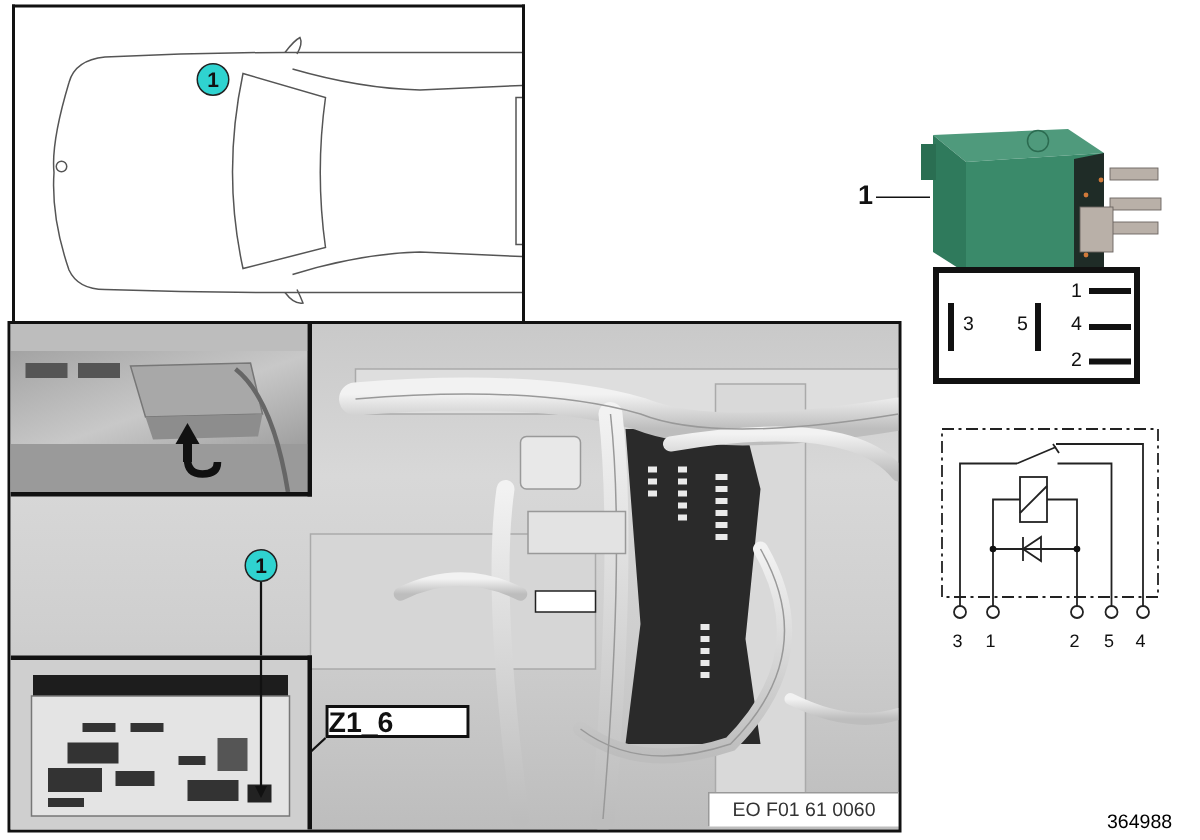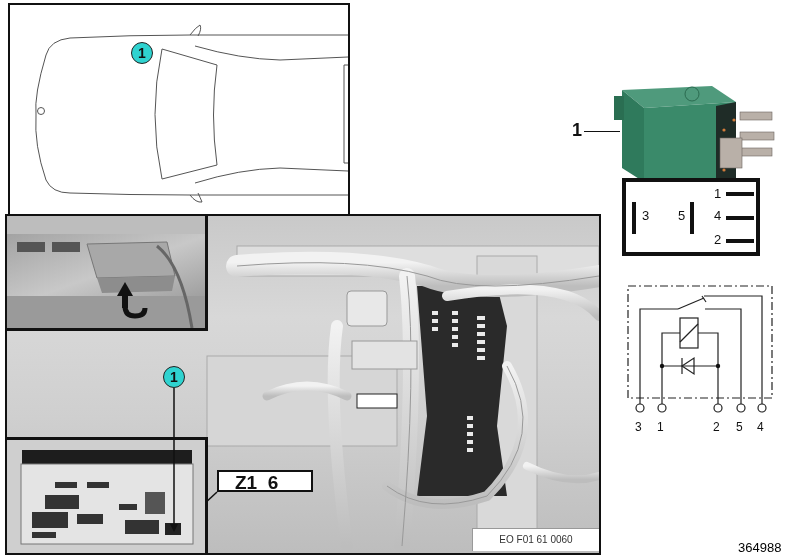--- a/index.html
+++ b/index.html
@@ -17,24 +17,24 @@
   
   #inset-glovebox { left:0px; top:0px; width:198px; height:112px; border:3px solid #111; border-left:none; border-top:none; background:linear-gradient(160deg,#9a9a9a,#c8c8c8 50%,#8a8a8a); overflow:hidden; }
 
   
   #inset-module { left:0px; top:221px; width:198px; height:114px; border:3px solid #111; border-left:none; border-bottom:none; background:#cfcfcf; overflow:hidden; }
 
   
   .callout { width:22px; height:22px; border-radius:50%; background:#2fd3d0; border:1.5px solid #222; display:flex; align-items:center; justify-content:center; font-weight:bold; font-size:14px; color:#111; box-sizing:border-box; }
 
   
-  #z-label { left:210px; top:254px; width:96px; height:22px; border:2px solid #111; background:#fff; font-weight:bold; font-size:19px; line-height:22px; padding-left:16px; box-sizing:border-box; }
-
-  
-  #code-label { left:465px; top:312px; width:126px; height:22px; background:#fff; font-size:10px; line-height:22px; text-align:center; color:#333; border-top:1px solid #999; border-left:1px solid #999; }
+  #z-label { left:210px; top:254px; width:96px; height:22px; border:2px solid #111; background:#fff; font-weight:bold; font-size:19px; line-height:22px; padding-left:0; box-sizing:border-box; }
+
+  
+  #code-label { left:465px; top:312px; width:126px; height:22px; background:#fff; font-size:13px; line-height:22px; text-align:center; color:#333; border-top:1px solid #999; border-left:1px solid #999; }
 
   
   #relay-photo { left:602px; top:82px; width:180px; height:108px; }
 
   
   #pin-box { left:622px; top:178px; width:138px; height:78px; border:4px solid #111; background:#fff; box-sizing:border-box; }
   #pin-box .lbl { position:absolute; font-size:13px; }
   #pin-box .bar-v { position:absolute; background:#111; width:4px; height:32px; }
   #pin-box .bar-h { position:absolute; background:#111; height:4px; width:28px; }
 

